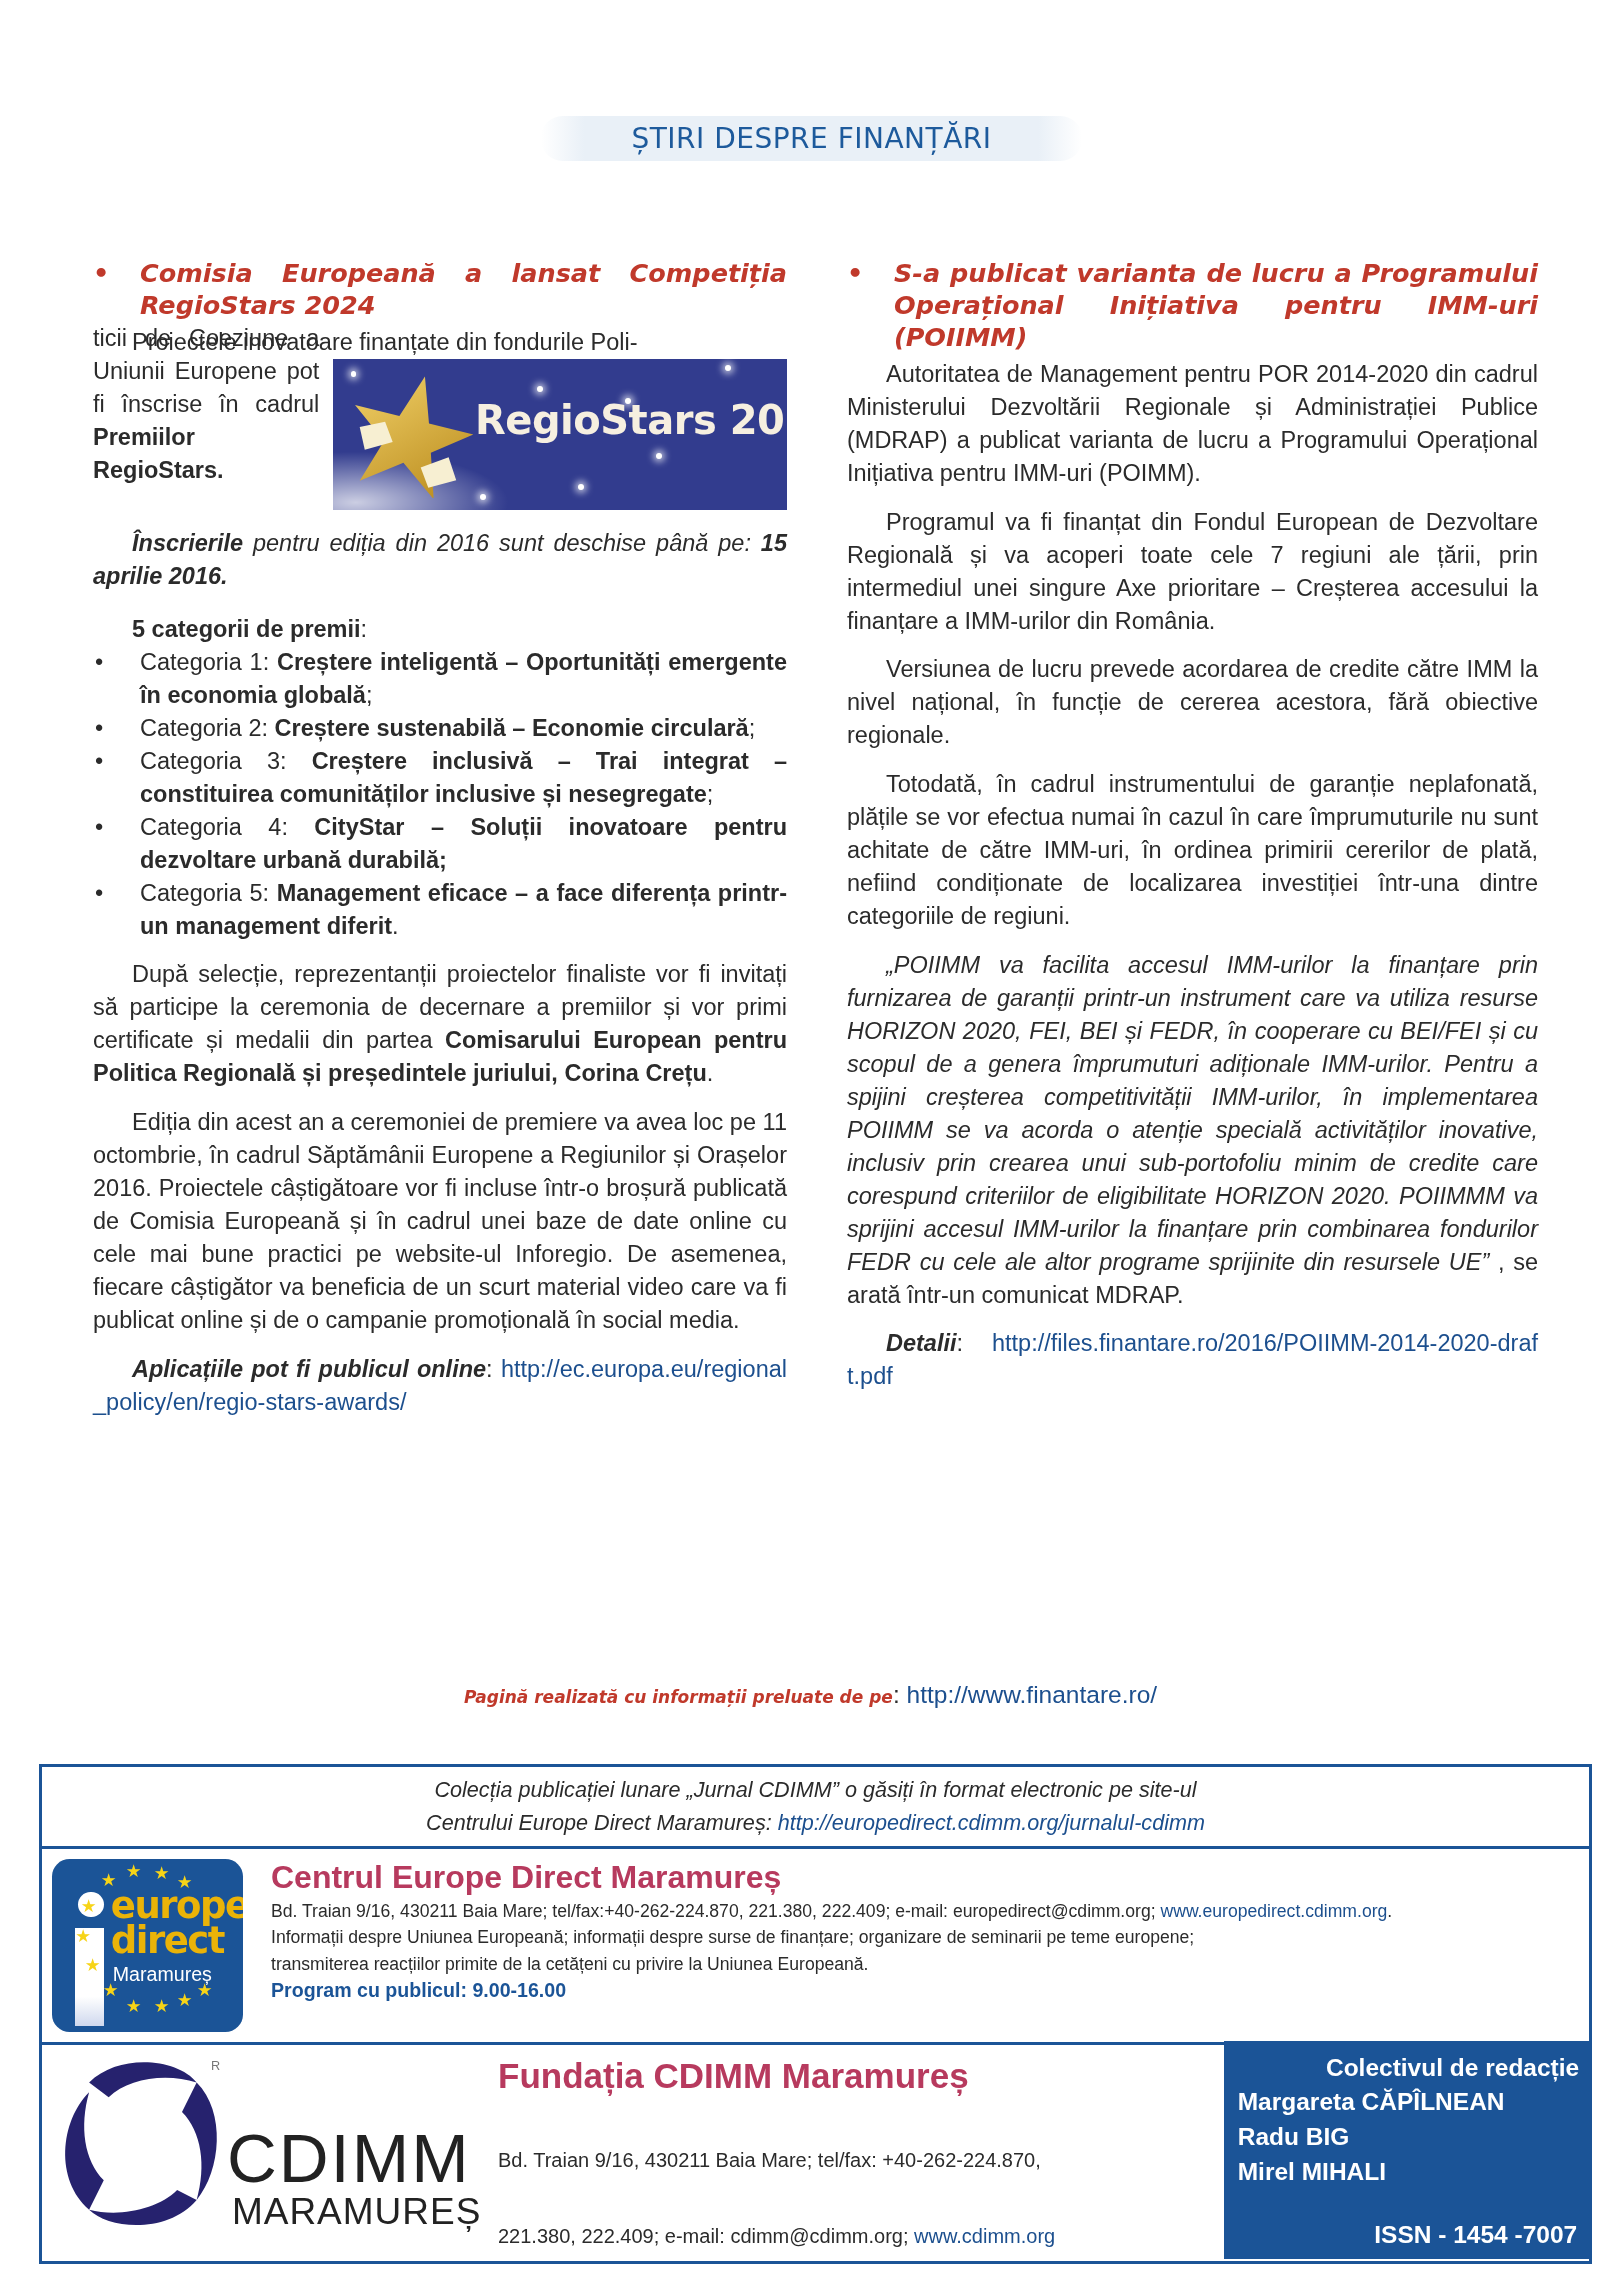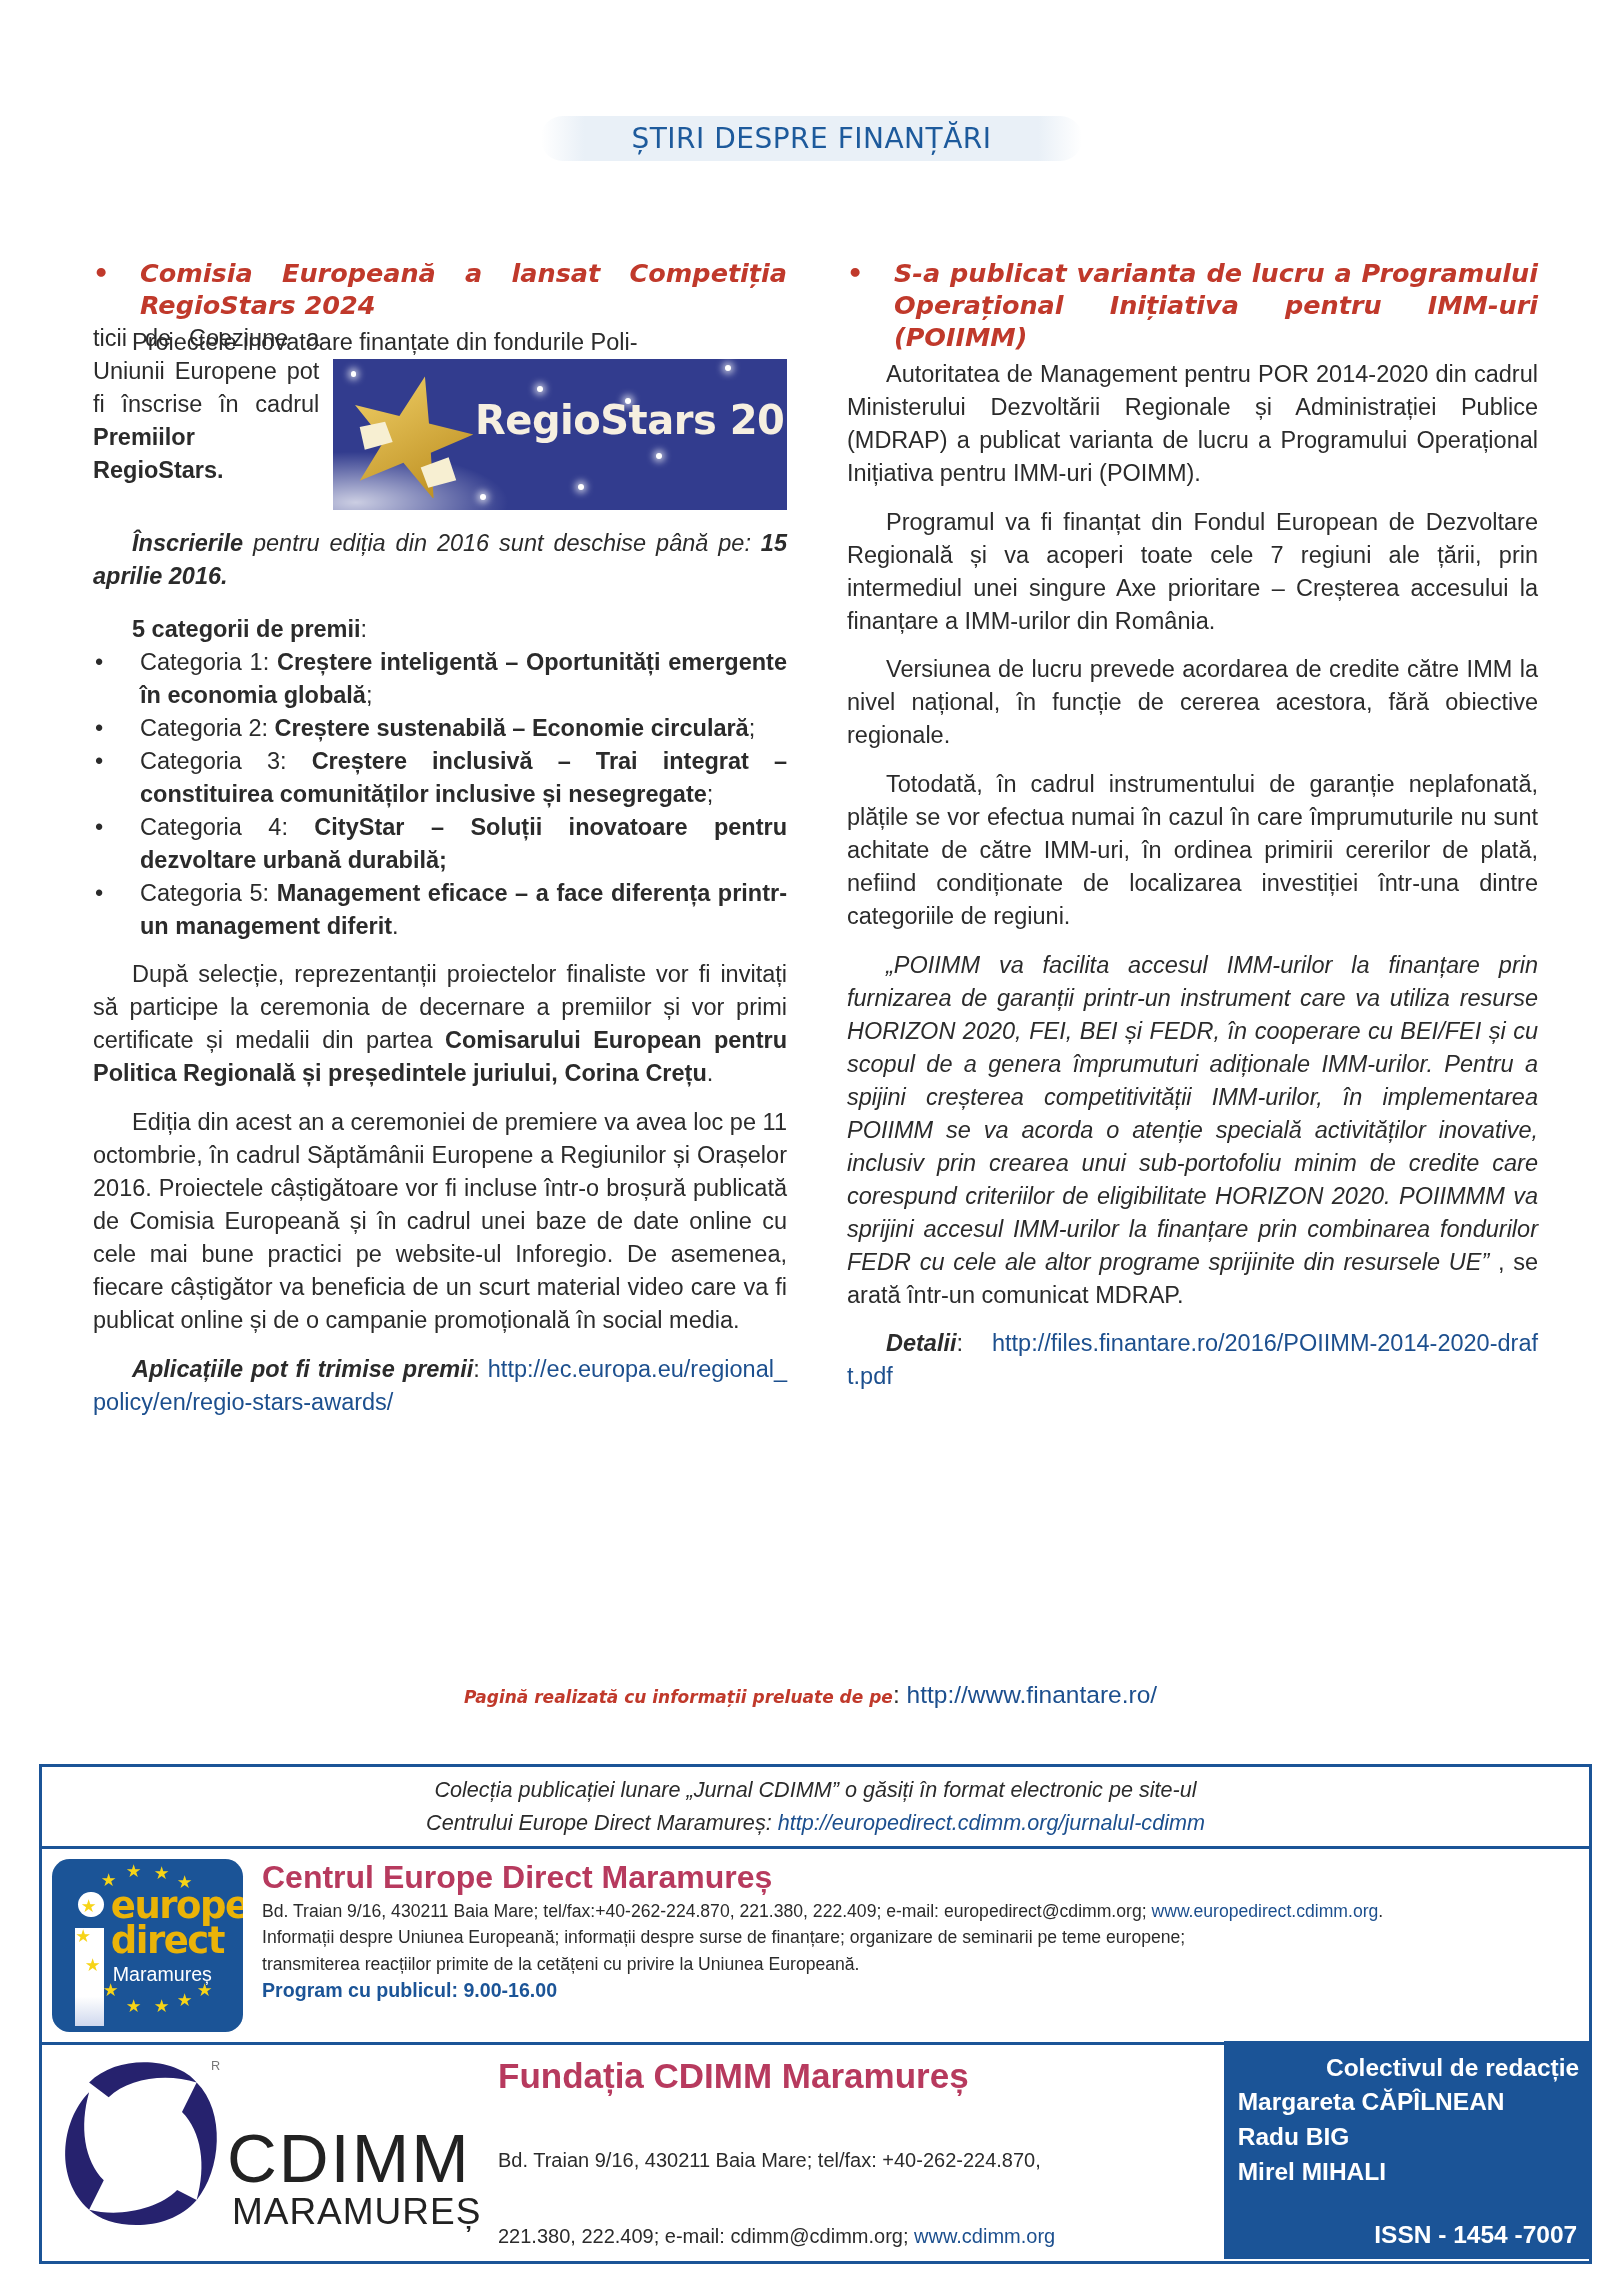--- a/index.html
+++ b/index.html
@@ -47,21 +47,21 @@
   .footer { position: absolute; left: 39px; top: 1764px; width: 1553px; height: 500px; border: 3.9px solid #1b5497; box-sizing: border-box; }
   .footer .collection { height: 82px; border-bottom: 3.9px solid #1b5497; text-align: center; font-style: italic; font-size: 21.6px; line-height: 33px; padding-top: 5.9px; box-sizing: border-box; color: #2b2b2b; }
   .footer .ed-row { position: absolute; left: 0; top: 82px; width: 100%; height: 196px; border-bottom: 3.9px solid #1b5497; box-sizing: border-box; }
   .ed-logo { position: absolute; left: 9.8px; top: 9.8px; width: 191px; height: 173px; background: #1b5497; border-radius: 17.6px; overflow: hidden; }
   .ed-logo .eu-text { position: absolute; left: 59px; top: 29px; color: #eab308; font-family: "DejaVu Sans", sans-serif; font-weight: bold; font-size: 37px; line-height: 35px; letter-spacing: -1.5px; }
   .ed-logo .eu-sub { position: absolute; left: 61px; top: 104px; color: #fff; font-size: 19.6px; }
   .ed-logo .i-bar { position: absolute; left: 23.5px; top: 69px; width: 29px; height: 98px; background: linear-gradient(#fff, #fff 70%, #cfd8ee); }
   .ed-logo .i-dot { position: absolute; left: 26.5px; top: 33px; width: 25.5px; height: 25.5px; border-radius: 50%; background: #fff; }
   .ed-logo .eu-star { position: absolute; color: #f7d417; font-size: 17.6px; line-height: 17.6px; }
 
-  .ed-info { position: absolute; left: 220px; top: 7.8px; right: 9.8px; }
+  .ed-info { position: absolute; left: 229px; top: 7.8px; right: 9.8px; }
   .org-title { color: #b73a5e; font-weight: bold; font-size: 32px; line-height: 41px; font-family: "Liberation Sans", sans-serif; }
   .ed-info .line { font-size: 17.6px; line-height: 26.5px; color: #2b2b2b; white-space: nowrap; }
   .ed-info .program { color: #1b5497; font-weight: bold; font-size: 19.6px; line-height: 27.4px; }
 
   .cdimm-row { position: absolute; left: 0; top: 278px; width: 100%; height: 214px; }
   .cdimm-logo { position: absolute; left: 3.9px; top: 7.8px; width: 451px; height: 196px; }
   .cdimm-logo .cdimm-word { position: absolute; left: 181px; top: 71px; font-family: "Liberation Sans", sans-serif; font-size: 69px; line-height: 69px; color: #222; letter-spacing: 2px; }
   .cdimm-logo .mara-word { position: absolute; left: 186px; top: 139px; font-family: "Liberation Sans", sans-serif; font-size: 37px; line-height: 39px; color: #222; letter-spacing: 1px; }
   .cdimm-logo .reg { position: absolute; left: 165px; top: 5.9px; font-size: 12.7px; color: #777; }
   .cdimm-info { position: absolute; left: 456px; top: 7.8px; width: 769px; }
@@ -141,21 +141,21 @@
     <li><span class="dot">•</span><span>Categoria 2: </span><span class="bold">Creștere sustenabilă – Economie circulară</span><span>;</span></li>
     <li><span class="dot">•</span><span>Categoria 3: </span><span class="bold">Creștere inclusivă – Trai integrat – constituirea comunităților inclusive și nesegregate</span><span>;</span></li>
     <li><span class="dot">•</span><span>Categoria 4: </span><span class="bold">CityStar – Soluții inovatoare pentru dezvoltare urbană durabilă;</span><span></span></li>
     <li><span class="dot">•</span><span>Categoria 5: </span><span class="bold">Management eficace – a face diferența printr-un management diferit</span><span>.</span></li>
   </ul>
   <p class="indent">
     <span>După selecție, reprezentanții proiectelor finaliste vor fi invitați să participe la ceremonia de decernare a premiilor și vor primi certificate și medalii din partea </span><span class="bold">Comisarului European pentru Politica Regională și președintele juriului, Corina Crețu</span><span>.</span>
   </p>
   <p class="indent">Ediția din acest an a ceremoniei de premiere va avea loc pe 11 octombrie, în cadrul Săptămânii Europene a Regiunilor și Orașelor 2016. Proiectele câștigătoare vor fi incluse într-o broșură publicată de Comisia Europeană și în cadrul unei baze de date online cu cele mai bune practici pe website-ul Inforegio. De asemenea, fiecare câștigător va beneficia de un scurt material video care va fi publicat online și de o campanie promoțională în social media.</p>
   <p class="indent">
-    <span class="bold italic">Aplicațiile pot fi trimise premii</span><span>: </span><span class="link" style="word-break:break-all;">http://ec.europa.eu/regional_policy/en/regio-stars-awards/</span>
+    <span class="bold italic">Aplicațiile pot fi publicul online</span><span>: </span><span class="link" style="word-break:break-all;">http://ec.europa.eu/regional_policy/en/regio-stars-awards/</span>
   </p>
 </div>
 
 <div class="col col-right">
   <div class="article-title">
     <span class="bullet">•</span>
     <span>S-a publicat varianta de lucru a Programului Operațional Inițiativa pentru IMM-uri (POIIMM)</span>
   </div>
   <p class="indent">Autoritatea de Management pentru POR 2014-2020 din cadrul Ministerului Dezvoltării Regionale și Administrației Publice (MDRAP) a publicat varianta de lucru a Programului Operațional Inițiativa pentru IMM-uri (POIMM).</p>
   <p class="indent">Programul va fi finanțat din Fondul European de Dezvoltare Regională și va acoperi toate cele 7 regiuni ale țării, prin intermediul unei singure Axe prioritare – Creșterea accesului la finanțare a IMM-urilor din România.</p>

